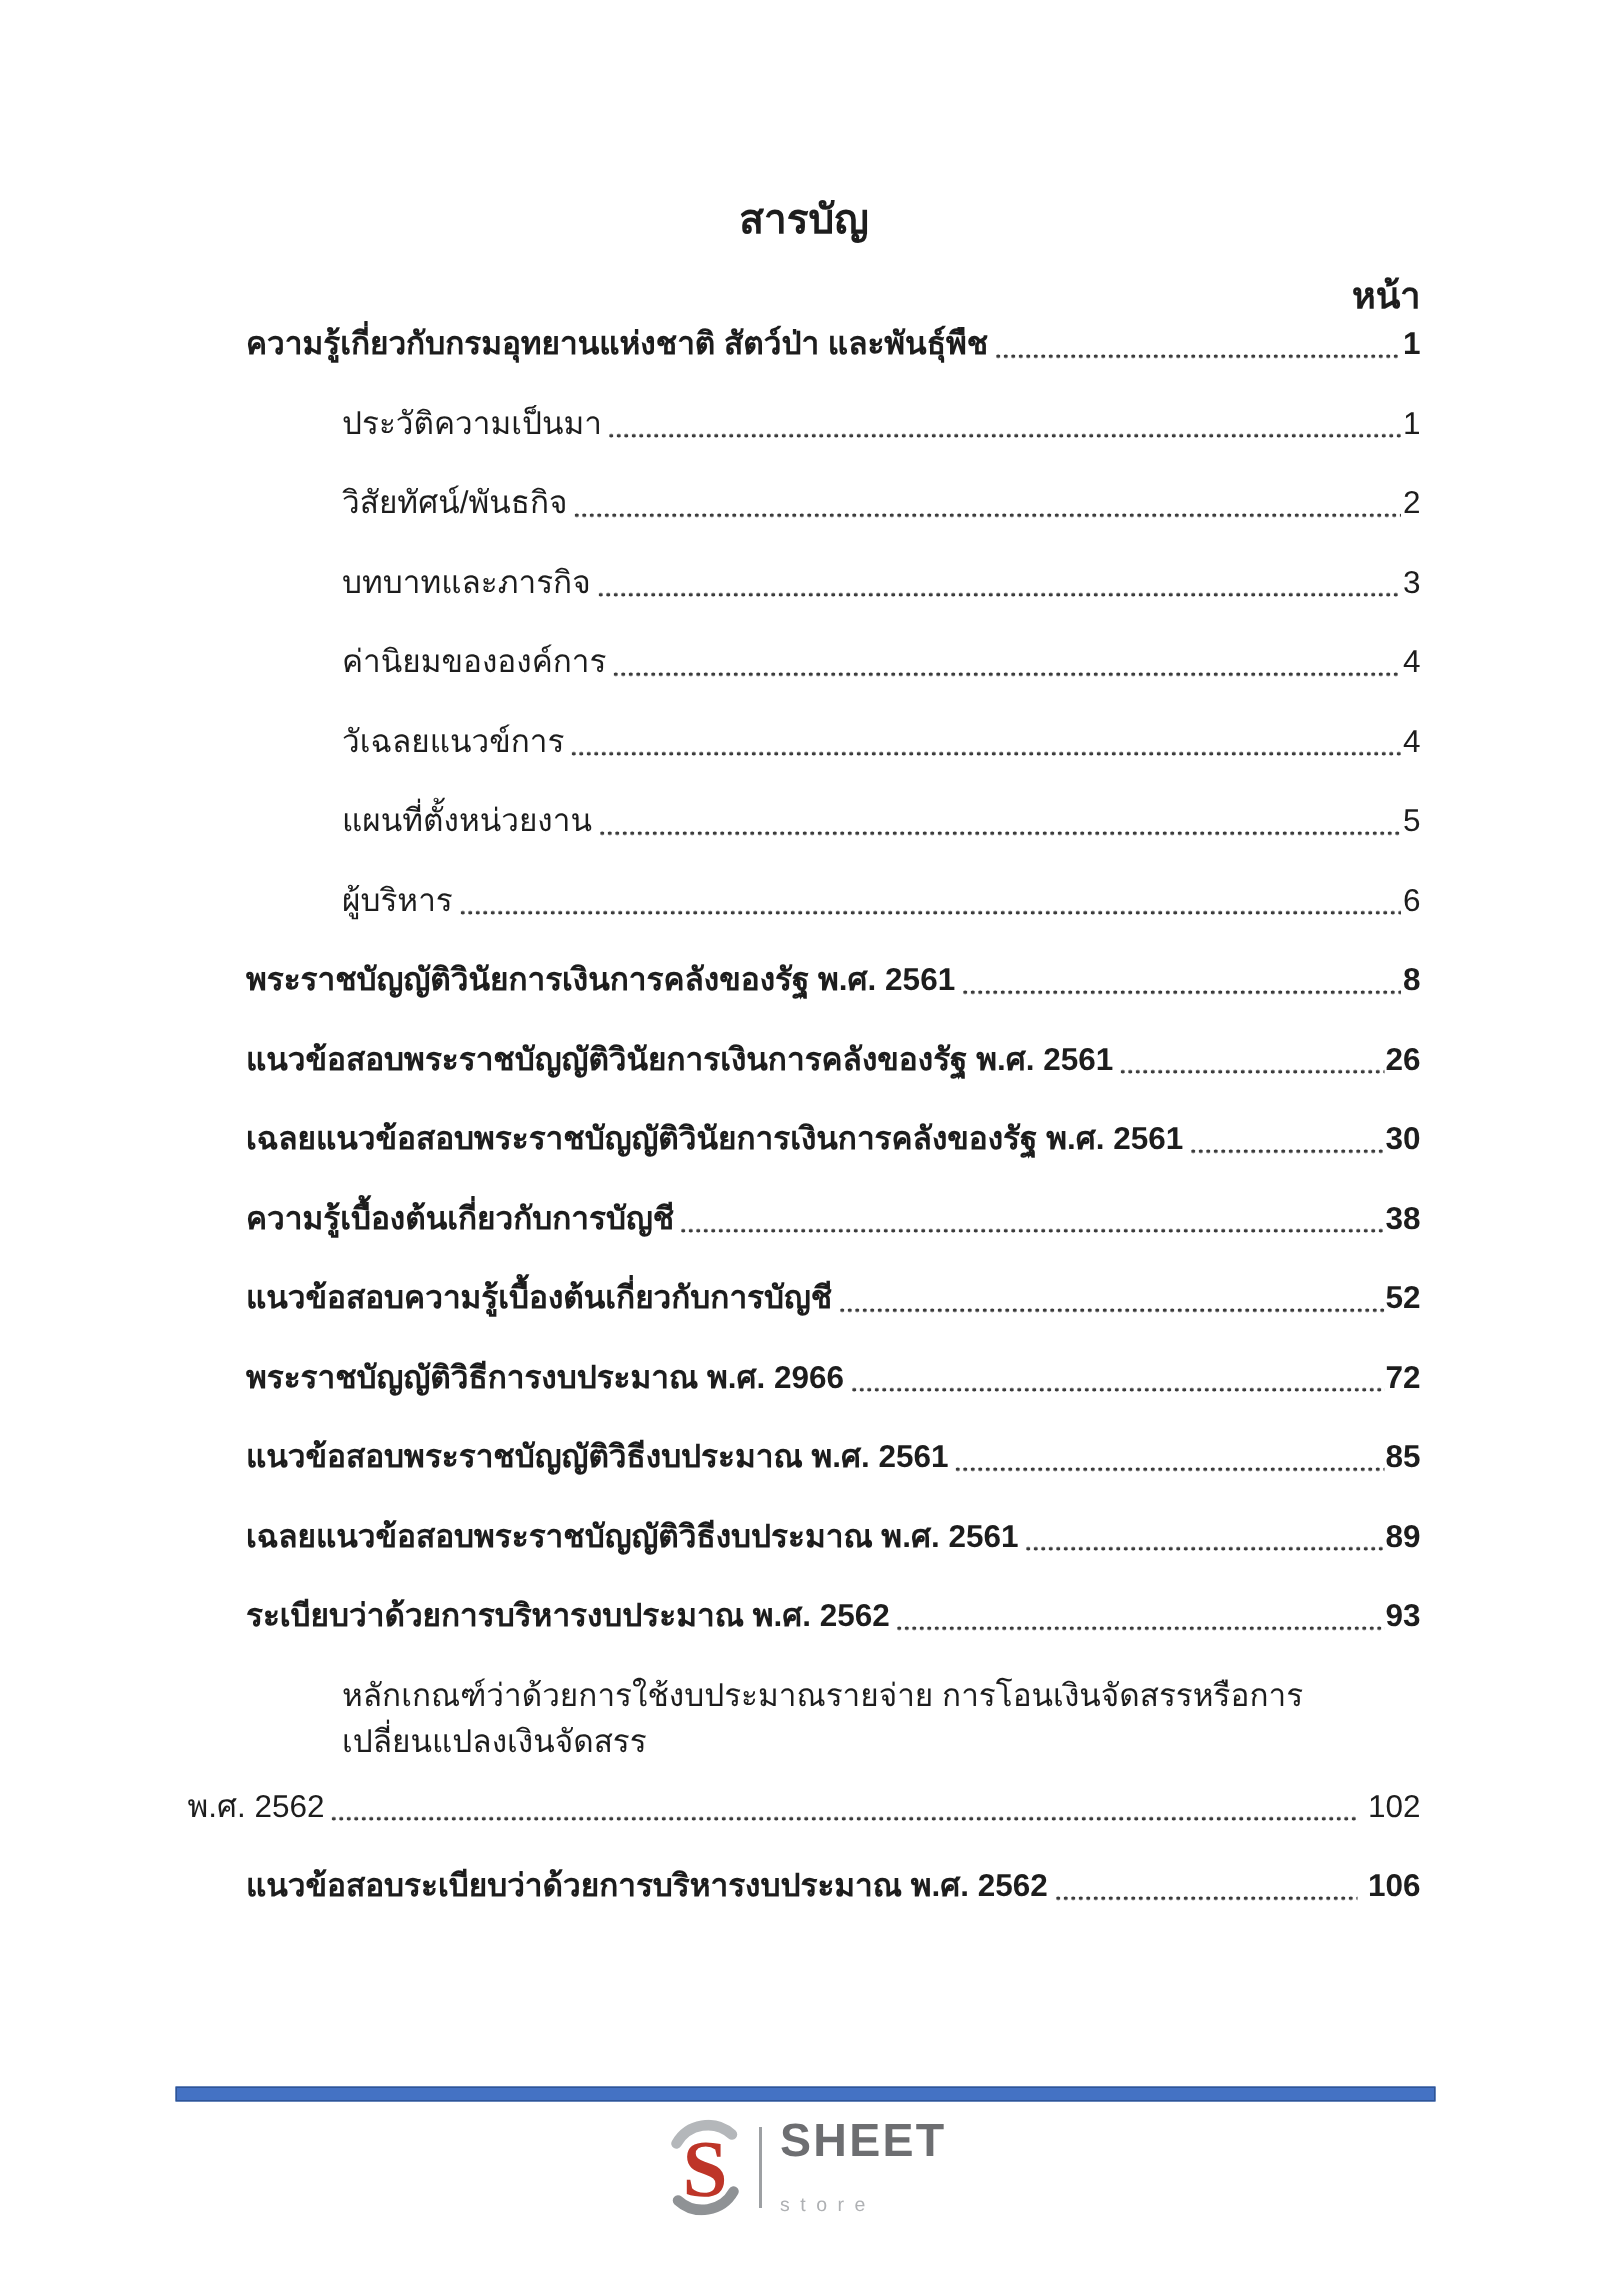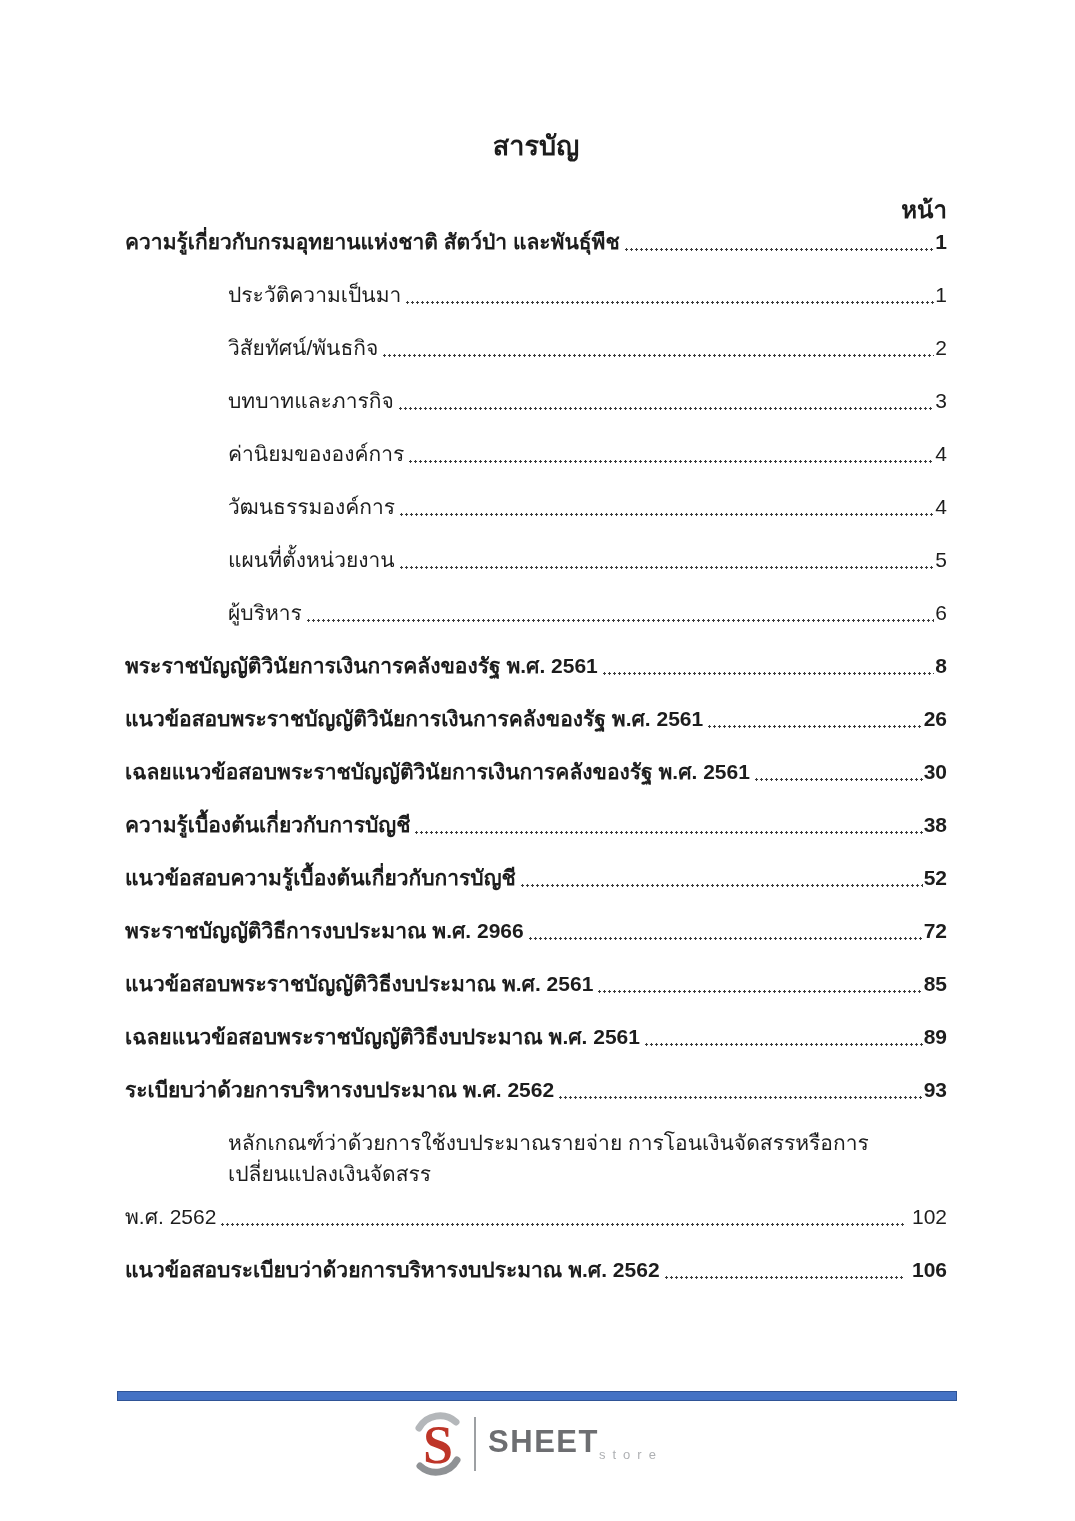--- a/index.html
+++ b/index.html
@@ -2,25 +2,25 @@
 <html lang="th"><head>
 <meta charset="utf-8">
 <style>
   html,body { margin:0; padding:0; background:#ffffff; }
   .page {
     position:relative; width:1075px; height:1521px; background:#ffffff;
     font-family:"Liberation Sans", sans-serif; color:#1d1d1d; overflow:hidden;
   }
   .content { position:absolute; left:125px; top:126px; width:822px; }
 
-  .doc-title { text-align:center; font-size:27px; font-weight:bold; line-height:40px; margin-bottom:28px; }
+  .doc-title { text-align:center; font-size:27px; font-weight:bold; line-height:40px; margin-bottom:16px; }
   .page-col  { text-align:right; font-size:24px; font-weight:bold; line-height:32px; }
 
   .toc-row { display:flex; font-size:21px; line-height:31px; margin-bottom:22px; min-width:0; }
-  .toc-row.bold { font-weight:bold; }
+  .toc-row.bold { font-weight:bold;margin-left:39px; }
   .toc-row.sub  { padding-left:103px; }
   .lbl { white-space:nowrap; }
   .dots {
     flex:1 1 auto; min-width:12px; align-self:flex-end;
     height:3px; margin:0 1px 6px 4px;
     background-image:radial-gradient(circle, #3b3b3b 1.15px, rgba(0,0,0,0) 1.3px);
     background-size:5px 3px; background-repeat:repeat-x; background-position:left bottom;
   }
   .pg { white-space:nowrap; }
   .pg.gap { margin-left:6px; }
@@ -28,21 +28,21 @@
   .wrap-first { padding-left:103px; margin-bottom:12px; }
   .wrap-first .lbl { white-space:normal; }
 
   .footer-rule {
     position:absolute; left:117px; top:1391px; width:838px; height:8px;
     background:#4472C4; border:1px solid #2F5496;
   }
   .logo { position:absolute; top:1412px; left:0; width:1075px; display:flex; justify-content:center; align-items:center; }
   .logo-mark { width:52px; height:64px; flex:0 0 auto; }
   .logo-divider { width:2px; height:54px; background:#9da0a3; margin:0 12px 0 10px; }
-  .logo-text { display:flex; }
+  .logo-text { display:flex; flex-direction:column; }
   .brand { font-size:31px; font-weight:bold; color:#6d6e71; letter-spacing:1.5px; line-height:30px; }
   .store { font-size:13px; color:#aeb0b3; letter-spacing:7px; margin-top:21px; line-height:14px; }
 </style>
 </head>
 <body>
 
 <div class="page">
   <div class="content">
 
     <div class="doc-title">สารบัญ</div>
@@ -74,21 +74,21 @@
         <span class="pg">3</span>
       </div>
 
       <div class="toc-row sub">
         <span class="lbl">ค่านิยมขององค์การ</span>
         <span class="dots"></span>
         <span class="pg">4</span>
       </div>
 
       <div class="toc-row sub">
-        <span class="lbl">วัฒนธรรมองค์การ</span>
+        <span class="lbl">วัเฉลยแนวข์การ</span>
         <span class="dots"></span>
         <span class="pg">4</span>
       </div>
 
       <div class="toc-row sub">
         <span class="lbl">แผนที่ตั้งหน่วยงาน</span>
         <span class="dots"></span>
         <span class="pg">5</span>
       </div>
 

